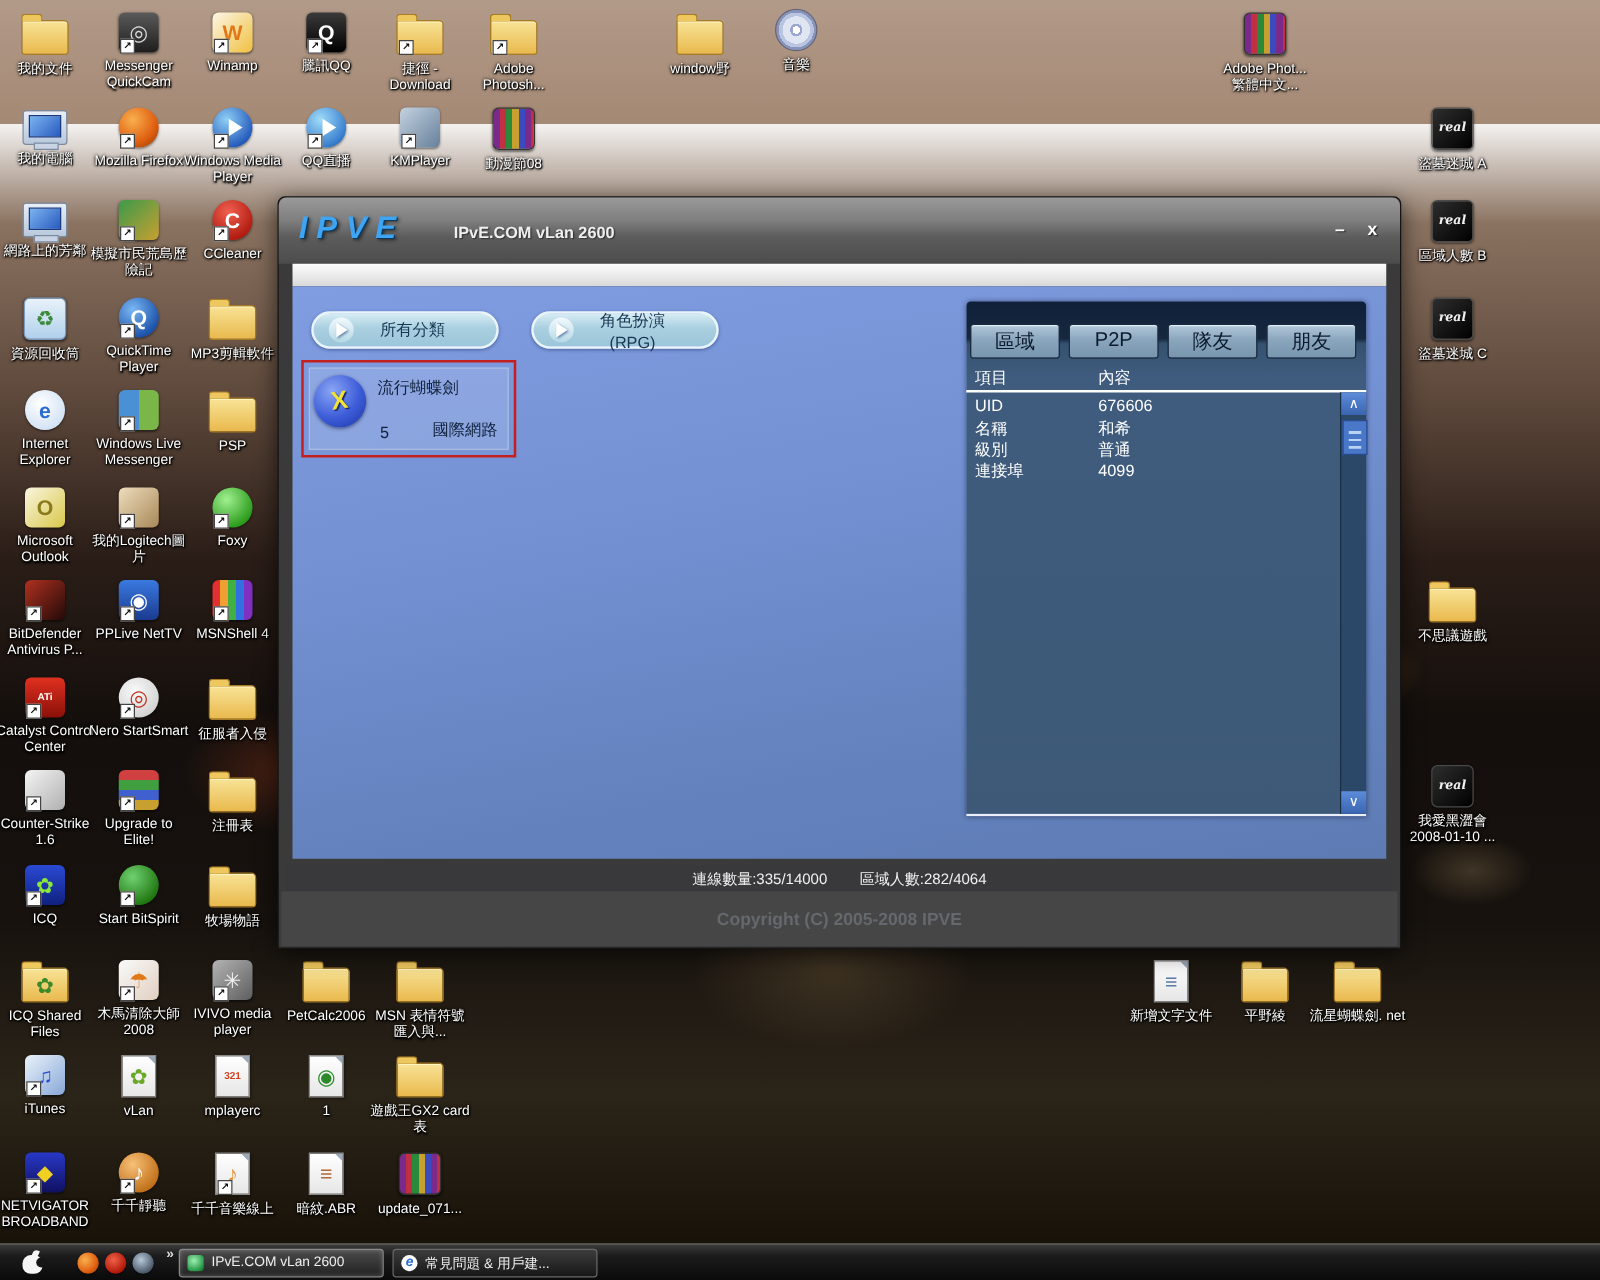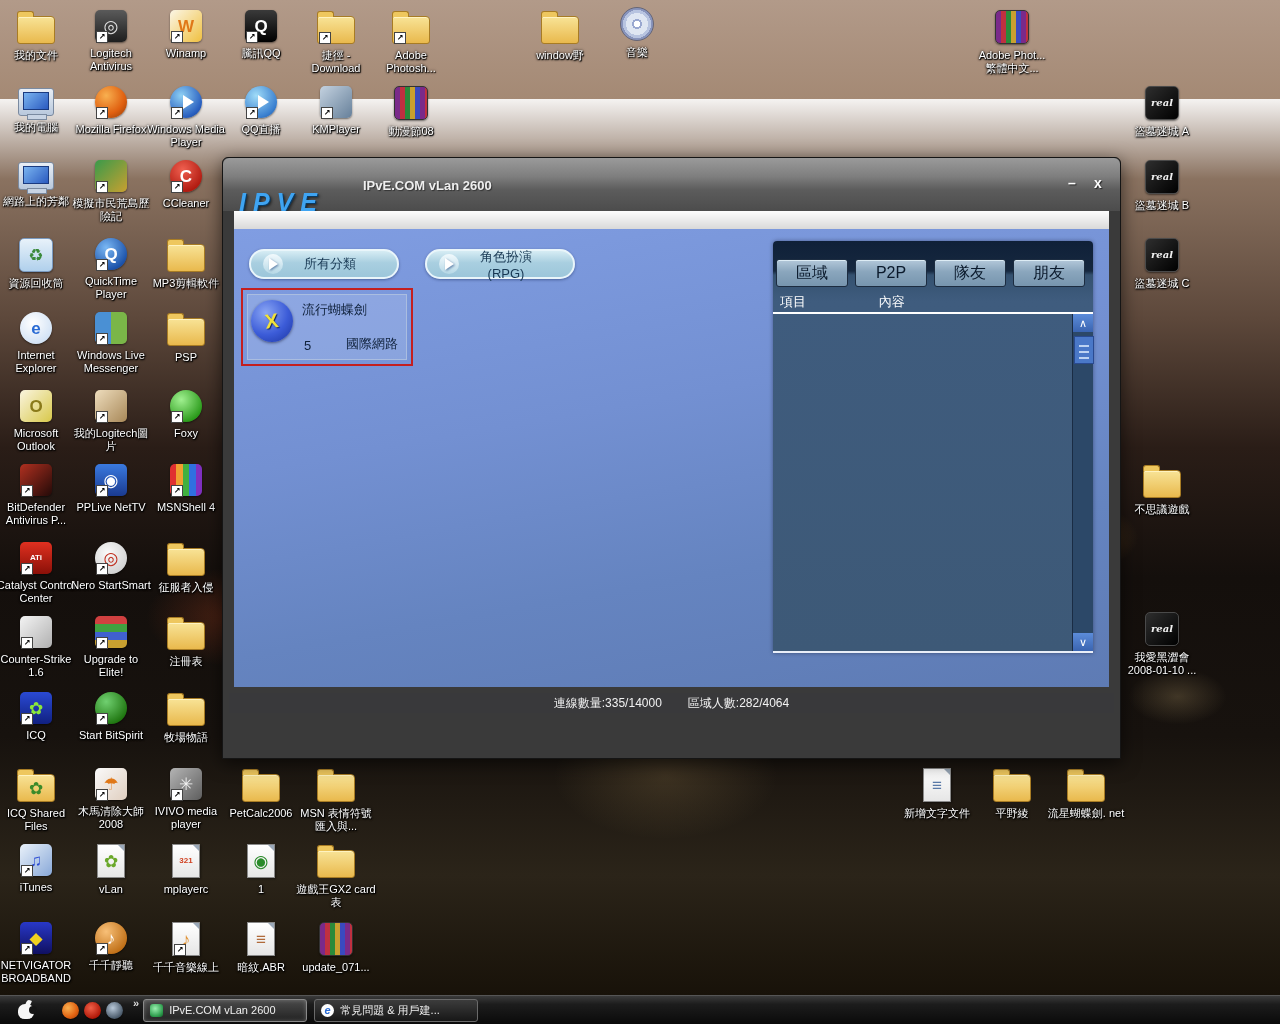--- a/index.html
+++ b/index.html
@@ -40,21 +40,21 @@
   .ic.real{background:linear-gradient(135deg,#2e2e2e,#000);border:1px solid #4a4a4a;}
   .ic.real .g{font-style:italic;font-size:10px;font-family:"DejaVu Serif",serif;}
   .lbl{margin:5px auto 0;font-size:11px;line-height:1.2;color:#fff;max-width:80px;
       text-shadow:1px 1px 1px #000,0 0 3px #000,0 1px 2px #000;}
   
   .win{position:absolute;left:222px;top:157px;width:897px;height:600px;background:#3a3a3a;
       border:1px solid #151515;border-radius:6px 6px 0 0;box-shadow:0 4px 18px rgba(0,0,0,.6);}
   .titlebar{position:absolute;left:0;top:0;width:100%;height:53px;border-radius:6px 6px 0 0;
       background:linear-gradient(180deg,#9a9a9a 0%,#7e7e7e 35%,#5c5c5c 60%,#4c4c4c 100%);}
   .logo{position:absolute;left:16px;top:10px;font-size:25px;font-weight:bold;font-style:italic;
-      color:#3fa4f2;letter-spacing:7px;text-shadow:1px 1px 0 #0a3a62,2px 2px 3px rgba(0,0,0,.6);margin-top:20px;}
+      color:#3fa4f2;letter-spacing:7px;text-shadow:1px 1px 0 #0a3a62,2px 2px 3px rgba(0,0,0,.6);}
   .wtitle{position:absolute;left:140px;top:20px;font-size:13px;font-weight:bold;color:#efefef;text-shadow:1px 1px 1px #333;}
   .wbtn{position:absolute;top:16px;width:20px;height:18px;color:#fff;font-weight:bold;font-size:14px;
       text-align:center;line-height:18px;cursor:pointer;text-shadow:1px 1px 1px #222;}
   .minbtn{right:38px;} .closebtn{right:12px;}
   .topstrip{position:absolute;left:11px;top:53px;width:875px;height:18px;background:linear-gradient(180deg,#fdfdfd,#d9d9d9);}
   .content{position:absolute;left:11px;top:71px;width:875px;height:458px;
       background:linear-gradient(170deg,#809de2 0%,#7390d2 40%,#6584c0 70%,#5e7bb4 100%);}
   .catbar{position:absolute;left:15px;top:20px;display:flex;gap:26px;}
   .pill{display:flex;align-items:center;width:150px;height:30px;border-radius:15px;border:2px solid #e9f5fa;
       background:linear-gradient(180deg,#d6ecf4 0%,#a9cfe0 45%,#9cc6da 100%);box-shadow:0 1px 3px rgba(0,20,60,.4);
@@ -138,21 +138,21 @@
   <div id="icons">
       <div class="icon" style="left: -4px; top: 8px;">
         <div class="ic folder"></div>
         <div class="lbl">我的文件</div>
       </div>
       <div class="icon" style="left: 71px; top: 8px;">
         <div class="ic app" style="background: linear-gradient(rgb(90, 90, 90), rgb(30, 30, 30));">
           <span class="g" style="color: rgb(221, 221, 221);">◎</span>
           <span class="sc">↗</span>
         </div>
-        <div class="lbl">Logitech Antivirus</div>
+        <div class="lbl">Messenger QuickCam</div>
       </div>
       <div class="icon" style="left: 146px; top: 8px;">
         <div class="ic app" style="background: linear-gradient(135deg, rgb(251, 246, 230), rgb(240, 192, 64));">
           <span class="g" style="color: rgb(224, 120, 24);">W</span>
           <span class="sc">↗</span>
         </div>
         <div class="lbl">Winamp</div>
       </div>
       <div class="icon" style="left: 221px; top: 8px;">
         <div class="ic app" style="background: linear-gradient(rgb(58, 58, 58), rgb(0, 0, 0));">
@@ -237,21 +237,21 @@
         <div class="ic round" style="background: radial-gradient(circle at 40% 30%, rgb(240, 96, 80), rgb(176, 26, 16) 75%);">
           <span class="g" style="color: rgb(255, 255, 255);">C</span>
           <span class="sc">↗</span>
         </div>
         <div class="lbl">CCleaner</div>
       </div>
       <div class="icon" style="left: 1122px; top: 158px;">
         <div class="ic real">
           <span class="g" style="color: rgb(240, 240, 240);">real</span>
         </div>
-        <div class="lbl">盜墓迷城 B</div>
+        <div class="lbl">區域人數 B</div>
       </div>
       <div class="icon" style="left: -4px; top: 236px;">
         <div class="ic recycle">
           <span class="g" style="color: rgb(58, 138, 58);">♻</span>
         </div>
         <div class="lbl">資源回收筒</div>
       </div>
       <div class="icon" style="left: 71px; top: 236px;">
         <div class="ic round" style="background: radial-gradient(circle at 35% 30%, rgb(122, 184, 244), rgb(26, 80, 168) 75%);">
           <span class="g" style="color: rgb(255, 255, 255);">Q</span>
@@ -523,31 +523,51 @@
         <span class="tab">區域</span>
             <span class="tab">P2P</span>
             <span class="tab">隊友</span>
             <span class="tab">朋友</span>
           </div>
         <div class="phead">
           <span class="col1">項目</span>
           <span class="col2">內容</span>
         </div>
         <div class="pline"></div>
+        <div class="plist">
+
+        <div class="prow">
+              <span class="pk">UID</span>
+              <span class="pv">676606</span>
+            </div>
+            <div class="prow">
+              <span class="pk">名稱</span>
+              <span class="pv">和希</span>
+            </div>
+            <div class="prow">
+              <span class="pk">級別</span>
+              <span class="pv">普通</span>
+            </div>
+            <div class="prow">
+              <span class="pk">連接埠</span>
+              <span class="pv">4099</span>
+            </div>
+          </div>
         <div class="scroll">
           <div class="sbtn up">∧</div>
           <div class="sthumb"></div>
           <div class="sbtn down">∨</div>
         </div>
       </div>
     </div>
     <div class="statusbar">
       <span>連線數量:335/14000</span>
       <span>區域人數:282/4064</span>
     </div>
+    <div class="copyright">Copyright (C) 2005-2008 IPVE</div>
   </div>
 </div>
 
 <div class="taskbar">
   <div class="apple">
       <span class="leaf"></span>
     </div>
   <div class="ql" id="quicklaunch">
       <span class="qli" style="background: radial-gradient(circle at 35% 35%, rgb(248, 176, 80), rgb(224, 96, 16) 60%, rgb(138, 58, 8));"></span>
       <span class="qli" style="background: radial-gradient(circle at 40% 35%, rgb(240, 96, 72), rgb(176, 24, 8) 70%, rgb(96, 0, 0));"></span>

